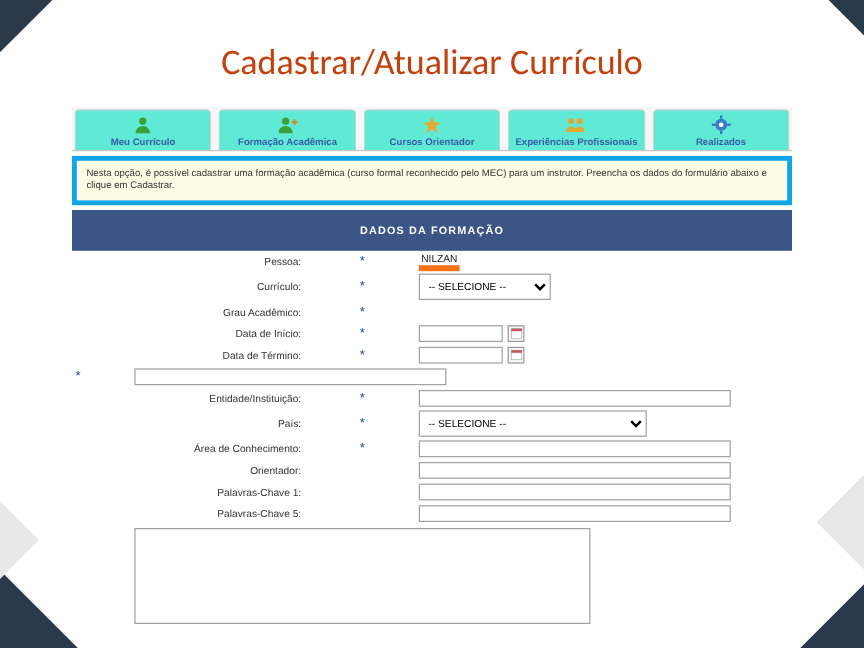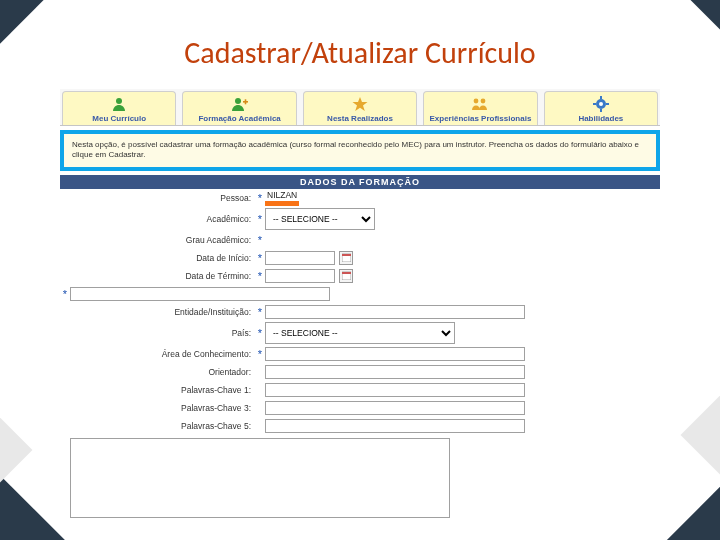--- a/index.html
+++ b/index.html
@@ -53,21 +53,21 @@
     padding: 2px 2px 0;
   }
   .tab {
     flex: 1;
     display: flex;
     flex-direction: column;
     align-items: center;
     justify-content: center;
     font-size: 8px;
     color: #3a5aa8;
-    background: #fef9c3;
+    background: #5eead4;
     border: 1px solid #cfcfcf;
     border-bottom: none;
     border-radius: 4px 4px 0 0;
     padding: 3px 2px 2px;
     text-align: center;
     cursor: pointer;
   }
   .tab .icon-wrap {
     width: 22px;
     height: 18px;
@@ -90,34 +90,35 @@
   }
 
   
   .section-header {
     background: #3a5586;
     color: #fff;
     font-size: 9px;
     letter-spacing: 1px;
     text-align: center;
     font-weight: bold;
-    padding: 2px 0;
+    padding: 12px 0;
     margin-top: 0;
   }
 
   
   .form {
     display: flex;
     flex-direction: column;
   }
   .form-row {
     display: flex;
     align-items: center;
     min-height: 18px;
     padding: 1px 0;
+    gap: 42px;
   }
   .form-label {
     width: 195px;
     text-align: right;
     font-size: 8.5px;
     color: #333;
     padding-right: 4px;
   }
   .req {
     color: #1a4fb0;
@@ -203,21 +204,21 @@
           </svg>
       </span>
       <span class="tab-label">Formação Acadêmica</span>
     </div>
     <div class="tab">
       <span class="icon-wrap">
         <svg width="16" height="16" viewBox="0 0 16 16">
             <polygon points="8,1 10,6 15.5,6 11,9.5 12.8,15 8,11.8 3.2,15 5,9.5 0.5,6 6,6" fill="#e6a92e"></polygon>
           </svg>
       </span>
-      <span class="tab-label">Nesta Realizados</span>
+      <span class="tab-label">Cursos Orientador</span>
     </div>
     <div class="tab">
       <span class="icon-wrap">
         <svg width="18" height="14" viewBox="0 0 18 14">
             <circle cx="5" cy="4" r="2.4" fill="#e6a92e"></circle>
             <circle cx="12" cy="4" r="2.4" fill="#e6a92e"></circle>
             <path d="M1 13c0-2.5 1.8-4.5 4-4.5s4 2 4 4.5" fill="#e6a92e"></path>
             <path d="M8 13c0-2.5 1.8-4.5 4-4.5s4 2 4 4.5" fill="#e6a92e"></path>
           </svg>
       </span>
@@ -229,40 +230,40 @@
             <circle cx="8" cy="8" r="5" fill="#3a7ac8"></circle>
             <circle cx="8" cy="8" r="2" fill="#fff"></circle>
             <g fill="#3a7ac8">
               <rect x="7" y="0" width="2" height="3"></rect>
               <rect x="7" y="13" width="2" height="3"></rect>
               <rect x="0" y="7" width="3" height="2"></rect>
               <rect x="13" y="7" width="3" height="2"></rect>
             </g>
           </svg>
       </span>
-      <span class="tab-label">Habilidades</span>
+      <span class="tab-label">Realizados</span>
     </div>
   </div>
 
   <div class="help-strip">Nesta opção, é possível cadastrar uma formação acadêmica (curso formal reconhecido pelo MEC) para um instrutor. Preencha os dados do formulário abaixo e clique em Cadastrar.</div>
 
   <div class="section-header">DADOS DA FORMAÇÃO</div>
 
   <div class="form">
 
     <div class="form-row">
       <span class="form-label">Pessoa:</span>
       <span class="req">*</span>
       <div class="form-control">
         <span class="readonly-text">NILZAN</span>
       </div>
     </div>
 
     <div class="form-row">
-      <span class="form-label">Acadêmico:</span>
+      <span class="form-label">Currículo:</span>
       <span class="req">*</span>
       <div class="form-control">
         <select class="w-sm">
           <option>-- SELECIONE --</option>
         </select>
       </div>
     </div>
 
     <div class="form-row">
       <span class="form-label">Grau Acadêmico:</span>
@@ -340,27 +341,20 @@
     </div>
 
     <div class="form-row">
       <span class="form-label">Palavras-Chave 1:</span>
       <span class="req"></span>
       <div class="form-control">
         <input type="text" class="w-lg" style="">
       </div>
     </div>
 
-    <div class="form-row">
-      <span class="form-label">Palavras-Chave 3:</span>
-      <span class="req"></span>
-      <div class="form-control">
-        <input type="text" class="w-lg" style="">
-      </div>
-    </div>
 
     <div class="form-row">
       <span class="form-label">Palavras-Chave 5:</span>
       <span class="req"></span>
       <div class="form-control">
         <input type="text" class="w-lg" style="">
       </div>
     </div>
 
     <div class="form-row tall">

